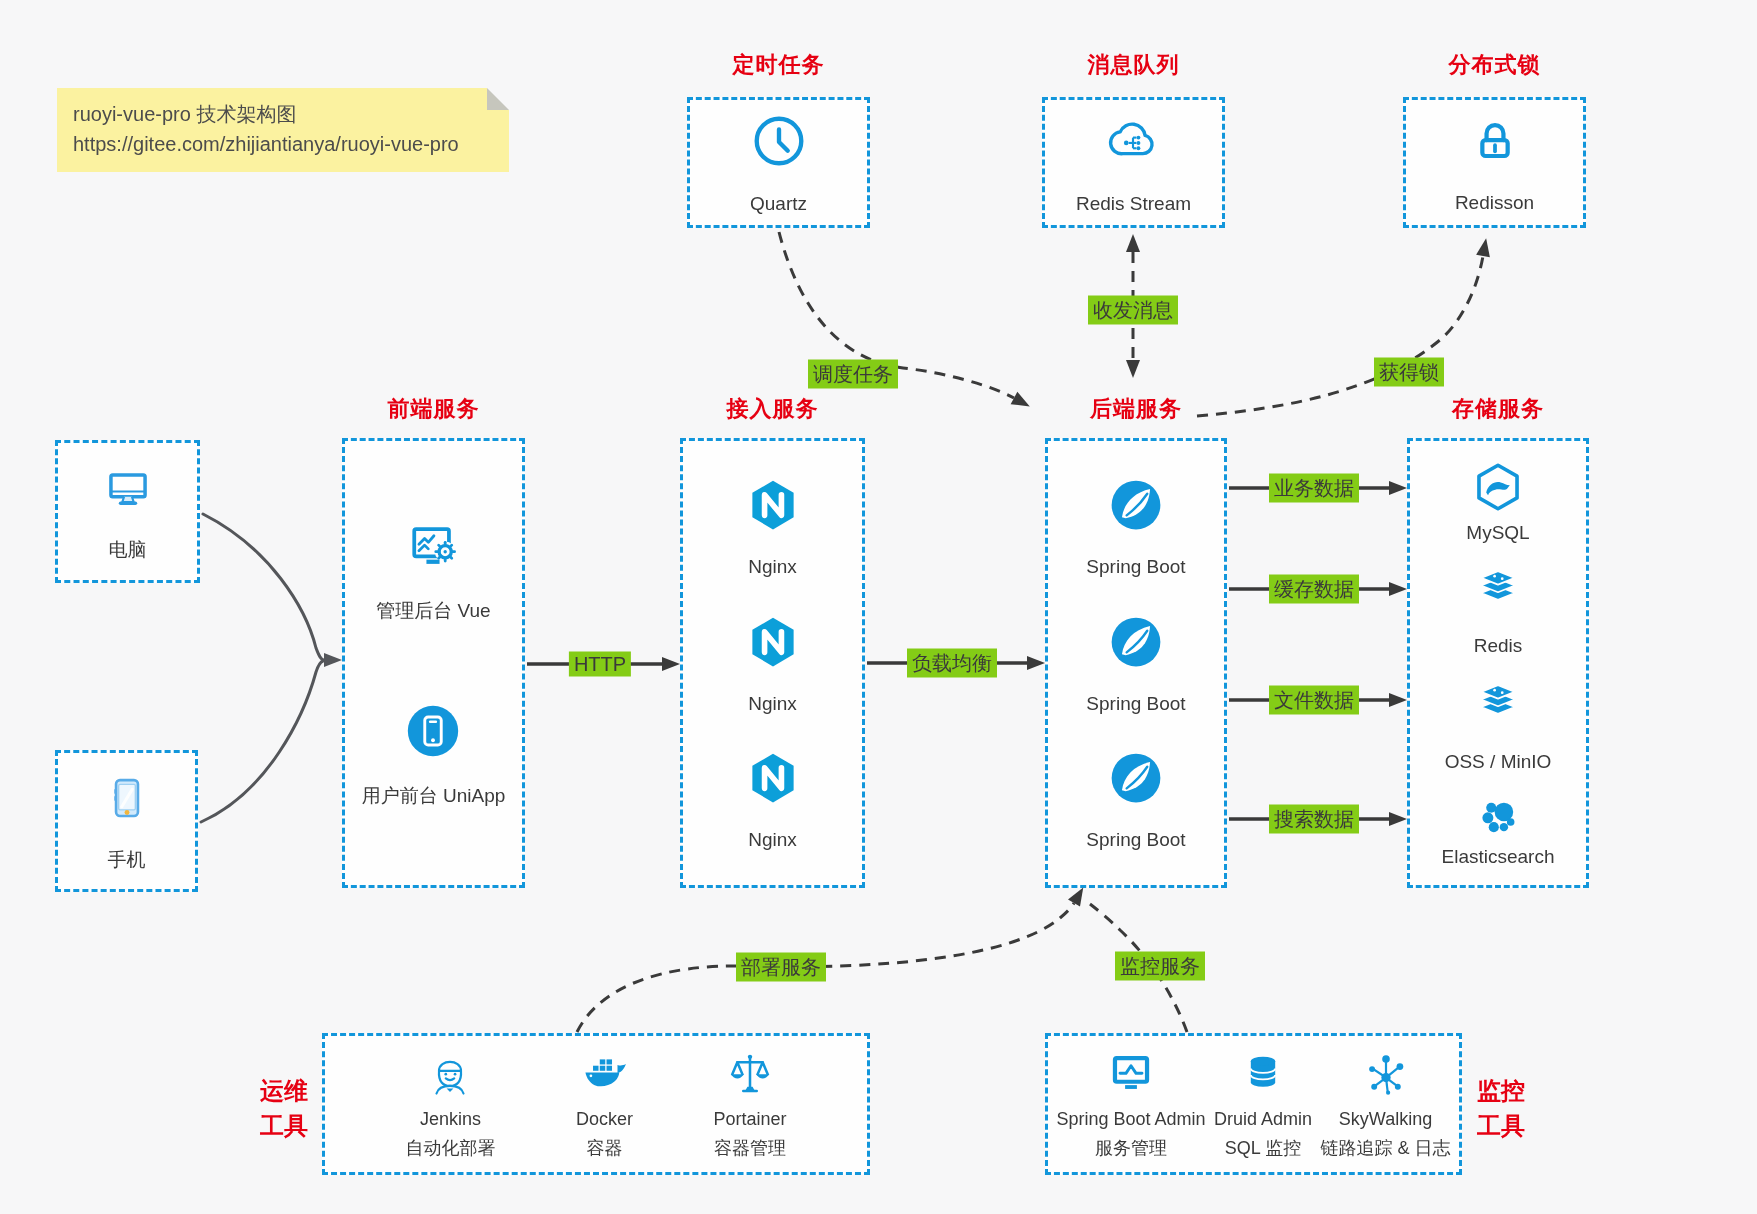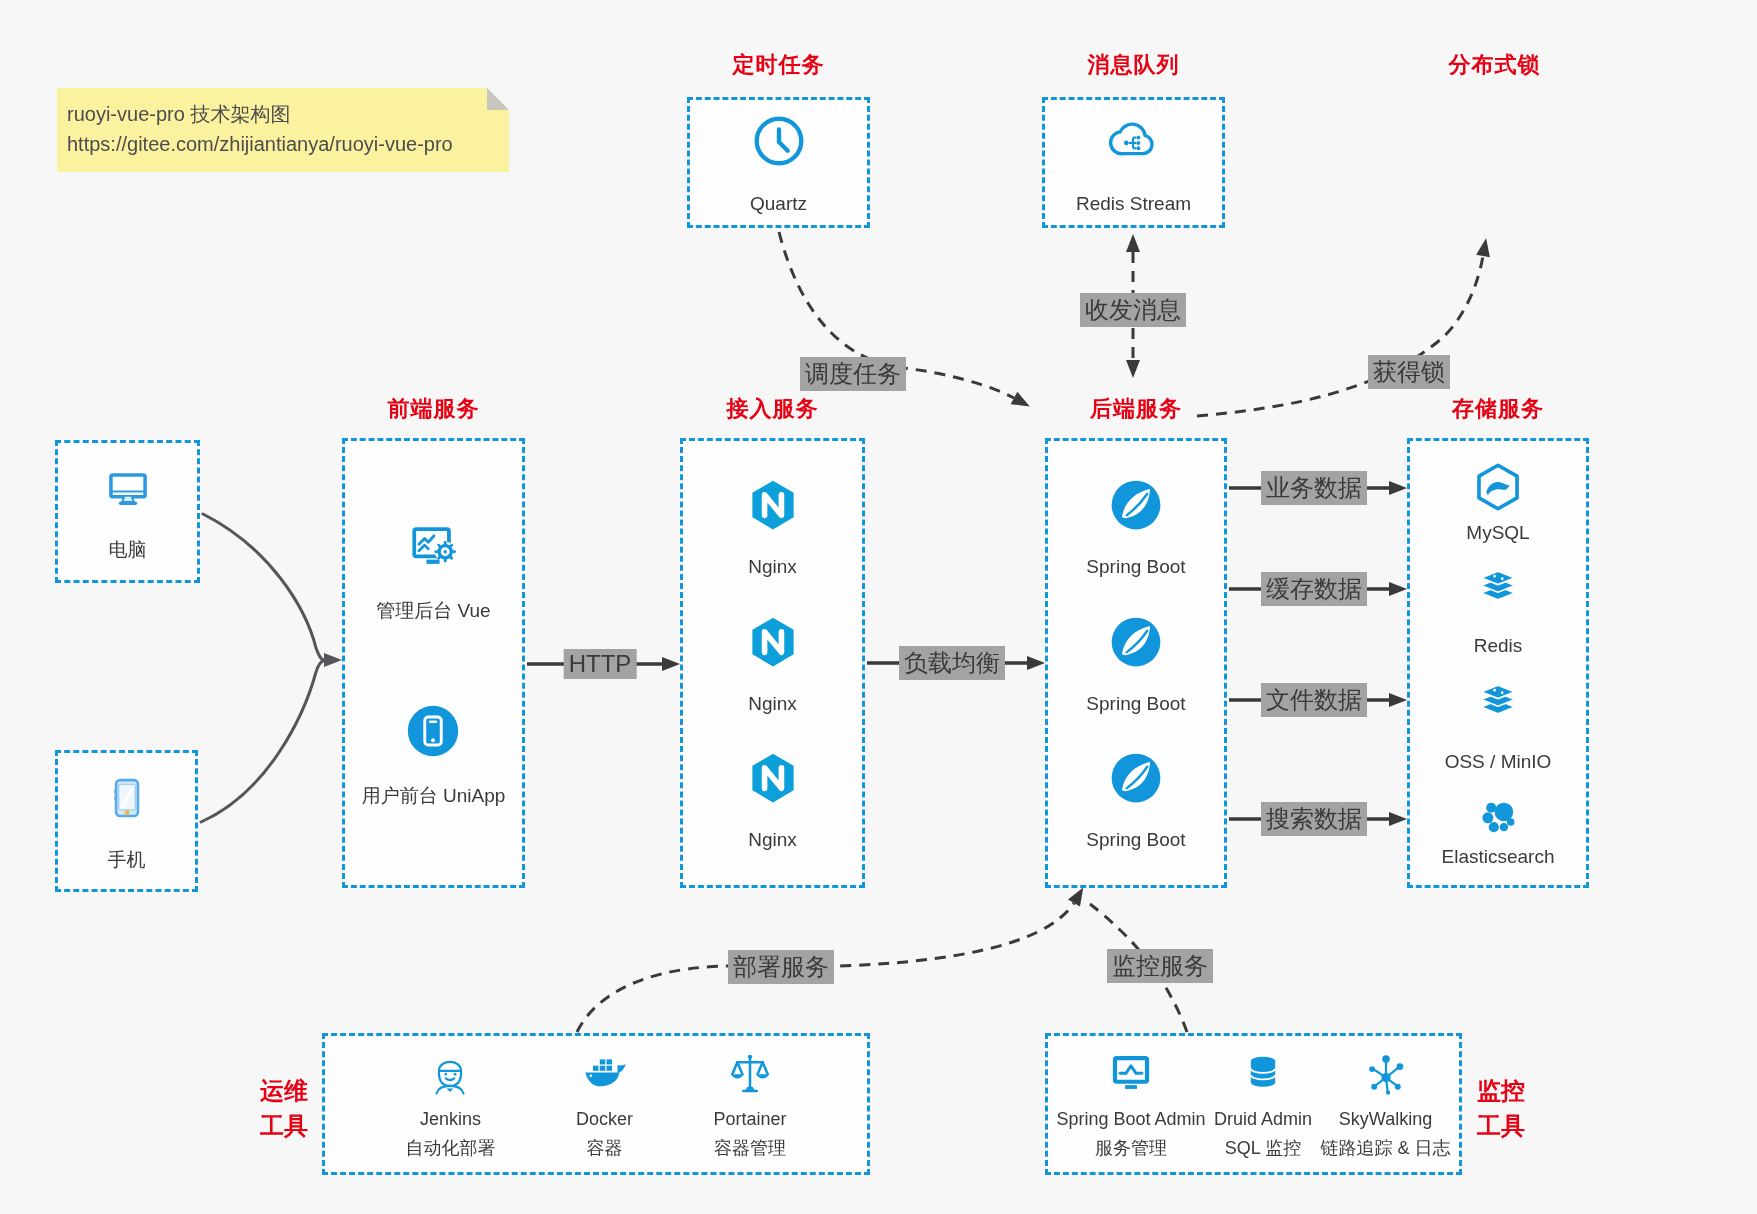--- a/index.html
+++ b/index.html
@@ -16,27 +16,27 @@
   .node .lbl{font-size:19px;color:var(--ink);white-space:nowrap;}
   .bnode{gap:5px;}
   .bnode .lbl2{font-size:18px;color:var(--ink);line-height:1.35;text-align:center;white-space:nowrap;}
 
   .red-title{position:absolute;color:var(--red);font-weight:700;font-size:22px;
     text-align:center;z-index:2;white-space:nowrap;letter-spacing:1px;}
   .side-title{position:absolute;color:var(--red);font-weight:700;font-size:24px;
     line-height:35px;z-index:2;}
   .side-title.right-align{text-align:right;}
 
-  .edge-label{position:absolute;transform:translate(-50%,-50%);background:#a3a3a3;
-    padding:1px 5px;font-size:24px;color:var(--ink);white-space:nowrap;z-index:3;}
+  .edge-label{position:absolute;transform:translate(-50%,-50%);background:#84cc16;
+    padding:1px 5px;font-size:20px;color:var(--ink);white-space:nowrap;z-index:3;}
 
   svg.overlay{position:absolute;left:0;top:0;z-index:2;pointer-events:none;}
 
   .note{position:absolute;left:57px;top:88px;width:452px;height:84px;background:#fbf2a0;
-    box-sizing:border-box;padding:11px 0 0 10px;z-index:1;}
+    box-sizing:border-box;padding:11px 0 0 16px;z-index:1;}
   .note .nl{font-size:20px;color:#4c4c4c;line-height:30px;white-space:nowrap;}
   .note .fold{position:absolute;top:0;right:0;width:0;height:0;
     border-top:22px solid #f7f7f8;border-left:22px solid #c6c6bd;}
 
   .icon{display:block;}
 </style>
 </head>
 <body>
 
 <div class="canvas">
@@ -111,20 +111,30 @@
             <circle cx="37.6" cy="28.5" r="2"></circle>
           <circle cx="37.6" cy="34" r="2"></circle>
             <circle cx="37.6" cy="39.5" r="2"></circle>
         </g>
       </svg>
       <div class="lbl">Redis Stream</div>
     </div>
   </div>
 
   <div class="red-title" style="left:1403px;top:50px;width:183px">分布式锁</div>
+  <div class="dash-box" style="left:1403px;top:97px;width:183px;height:131px">
+    <div class="node">
+      <svg class="icon" width="60" height="60" viewBox="0 0 64 64">
+        <path d="M23 31 V24 a9 9 0 0 1 18 0 V31" stroke="#1296db" stroke-width="4.5" fill="none" stroke-linecap="round"></path>
+        <rect x="18.5" y="31" width="27" height="17" rx="3.5" stroke="#1296db" stroke-width="4.5" fill="none"></rect>
+        <path d="M32 36.5 V43" stroke="#1296db" stroke-width="4" stroke-linecap="round"></path>
+      </svg>
+      <div class="lbl">Redisson</div>
+    </div>
+  </div>
 
   <div class="dash-box" style="left:55px;top:440px;width:145px;height:143px">
     <div class="node">
       <svg class="icon" width="58" height="56" viewBox="0 0 64 64">
         <rect x="12.5" y="17" width="39" height="25" rx="2" stroke="#2a9ae0" stroke-width="4" fill="#ffffff"></rect>
         <path d="M12.5 36 H51.5" stroke="#2a9ae0" stroke-width="2.5"></path>
         <path d="M27.5 42 L25.5 48 H38.5 L36.5 42" fill="#d8edfb" stroke="#2a9ae0" stroke-width="2.5" stroke-linejoin="round"></path>
         <path d="M23.5 49.5 H40.5" stroke="#2a9ae0" stroke-width="4" stroke-linecap="round"></path>
       </svg>
       <div class="lbl">电脑</div>

